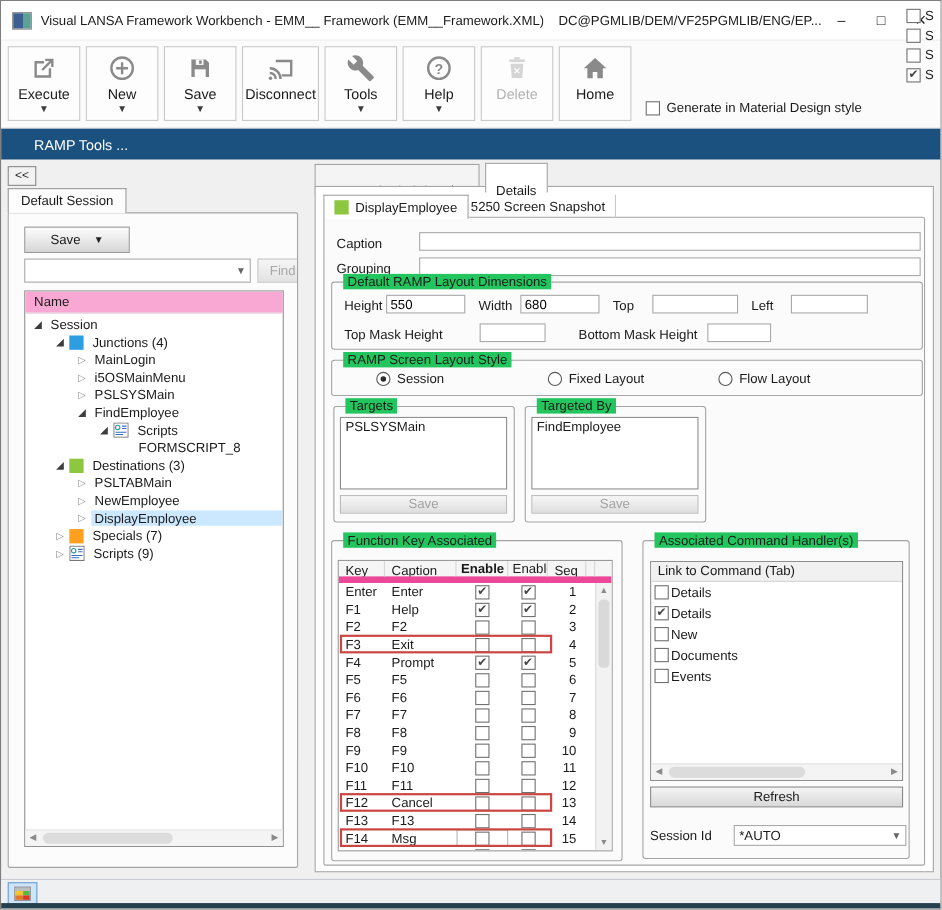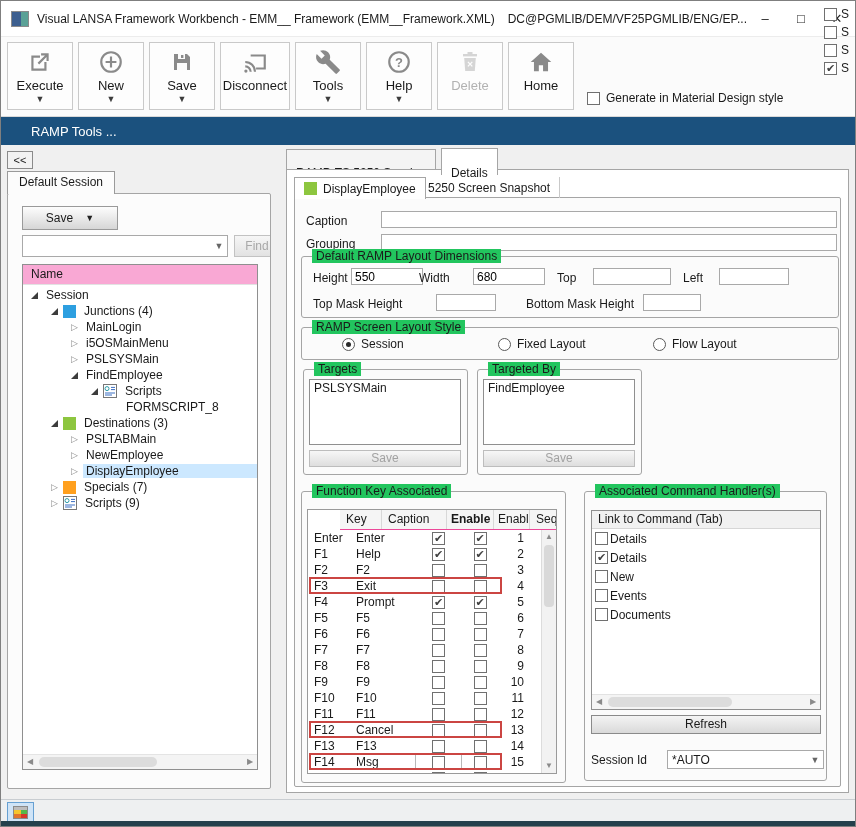--- a/index.html
+++ b/index.html
@@ -96,21 +96,21 @@
 
   .listbox{position:absolute;border:1px solid #8f8f8f;background:#fff;padding:1px 4px;box-sizing:border-box;overflow:hidden;}
   .dbtn{position:absolute;background:linear-gradient(#f7f7f7,#dedede);border:1px solid #bdbdbd;color:#a2a2a2;
         text-align:center;box-sizing:border-box;}
   .pbtn{position:absolute;background:linear-gradient(#f4f4f4,#d9d9d9);border:1px solid #8a8a8a;color:#1a1a1a;
         text-align:center;box-sizing:border-box;}
 
   
   .fk-table{position:absolute;left:306px;top:508px;width:250px;height:265px;border:1px solid #9a9a9a;
             background:#fff;box-sizing:border-box;overflow:hidden;}
-  .fk-header{display:flex;height:20px;background:#f5f5f5;border-bottom:1px solid #ec4899;box-sizing:border-box;margin-left:32px;}
+  .fk-header{display:flex;height:20px;background:#f5f5f5;border-bottom:6px solid #ec4899;box-sizing:border-box;}
   .fk-header .fc{border-right:1px solid #d8d8d8;line-height:19px;overflow:hidden;white-space:nowrap;}
   .fc{flex:none;box-sizing:border-box;}
   .c-key{width:42px;padding-left:6px;}
   .c-cap{width:65px;padding-left:6px;}
   .c-en1{width:47px;display:flex;align-items:center;justify-content:center;}
   .c-en2{width:36px;display:flex;align-items:center;justify-content:center;}
   .c-seq{width:35px;text-align:right;padding-right:9px;}
   .c-blank{width:8px;}
   .fk-header .c-en1{font-weight:bold;justify-content:flex-start;padding-left:4px;}
   .fk-header .c-en2{justify-content:flex-start;padding-left:4px;}
@@ -396,21 +396,21 @@
   <span class="lbl" style="left:305px;top:213px;">Caption</span>
   <input class="tin" style="left: 380px; top: 210px; width: 456px;" value="">
   <span class="lbl" style="left:305px;top:236px;">Grouping</span>
   <input class="tin" style="left: 380px; top: 233px; width: 456px;" value="">
 
   <div class="gbox" style="left:300px;top:255px;width:538px;height:62px;">
     <span class="legend">Default RAMP Layout Dimensions</span>
   </div>
   <span class="lbl" style="left:312px;top:270px;">Height</span>
   <input class="tin" style="left: 350px; top: 267px; width: 72px;" value="550">
-  <span class="lbl" style="left:418px;top:270px;">Width</span>
+  <span class="lbl" style="left:434px;top:270px;">Width</span>
   <input class="tin" style="left: 472px; top: 267px; width: 72px;" value="680">
   <span class="lbl" style="left:556px;top:270px;">Top</span>
   <input class="tin" style="left: 592px; top: 267px; width: 78px;" value="">
   <span class="lbl" style="left:682px;top:270px;">Left</span>
   <input class="tin" style="left: 718px; top: 267px; width: 70px;" value="">
   <span class="lbl" style="left:312px;top:296px;">Top Mask Height</span>
   <input class="tin" style="left: 435px; top: 293px; width: 60px;" value="">
   <span class="lbl" style="left:525px;top:296px;">Bottom Mask Height</span>
   <input class="tin" style="left: 642px; top: 293px; width: 58px;" value="">
 
@@ -661,25 +661,25 @@
         <div class="ch-item">
           <span class="cb">✔</span>
           <span>Details</span>
         </div>
         <div class="ch-item">
           <span class="cb"></span>
           <span>New</span>
         </div>
         <div class="ch-item">
           <span class="cb"></span>
-          <span>Events</span>
+          <span>Documents</span>
         </div>
         <div class="ch-item">
           <span class="cb"></span>
-          <span>Documents</span>
+          <span>Events</span>
         </div>
       </div>
     <div class="ch-hscroll">
       <span class="hs-left">◀</span>
       <span class="hs-thumb" style="left:16px;width:124px;"></span>
       <span class="hs-right">▶</span>
     </div>
   </div>
   <div class="pbtn" style="left:590px;top:714px;width:230px;height:19px;line-height:17px;">Refresh</div>
   <span class="lbl" style="left:590px;top:752px;">Session Id</span>

